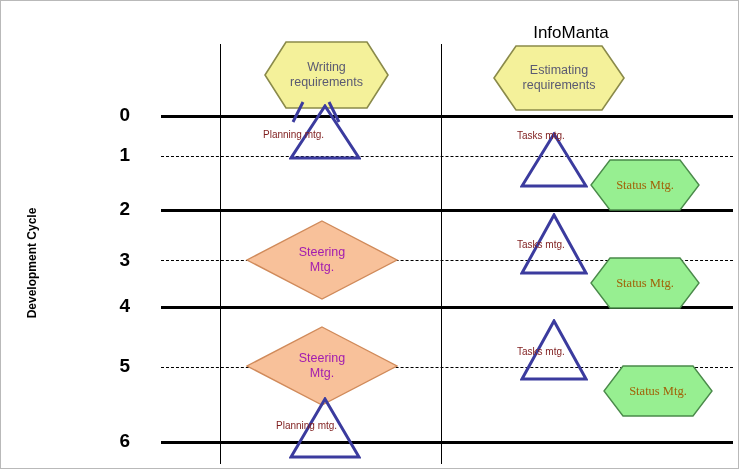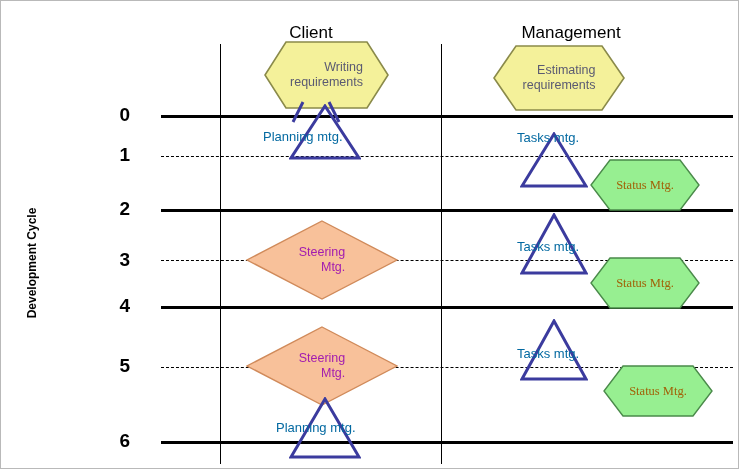--- a/index.html
+++ b/index.html
@@ -94,43 +94,42 @@
   }
   .shape-label {
     position: absolute;
     left: 0;
     top: 0;
     width: 100%;
     height: 100%;
     display: flex;
     align-items: center;
     justify-content: center;
-    text-align: right;
+    text-align: center;
     font-size: 12.5px;
     line-height: 1.2;
     pointer-events: none;
   }
   .label-yellow { color: #5a5a72; }
   .label-green  { color: #a16207; font-family: Liberation Serif, serif; }
   .label-peach  { color: #a21caf; }
   .tri-label {
     position: absolute;
-    font-size: 13px;
-    color: #0369a1;
+    font-size: 10px;
+    color: #7f1d1d;
     white-space: nowrap;
   }
 </style>
 </head>
 <body>
 
 <div id="canvas">
 
 
-  <div class="column-header" id="header-client">Client</div>
-  <div class="column-header" id="header-infomanta">Management</div>
+  <div class="column-header" id="header-infomanta">InfoManta</div>
 
   <div id="y-axis-title">Development Cycle</div>
 
   <div class="cycle-label" style="top:104px;">0</div>
   <div class="cycle-label" style="top:144px;">1</div>
   <div class="cycle-label" style="top:198px;">2</div>
   <div class="cycle-label" style="top:249px;">3</div>
   <div class="cycle-label" style="top:295px;">4</div>
   <div class="cycle-label" style="top:355px;">5</div>
   <div class="cycle-label" style="top:430px;">6</div>

